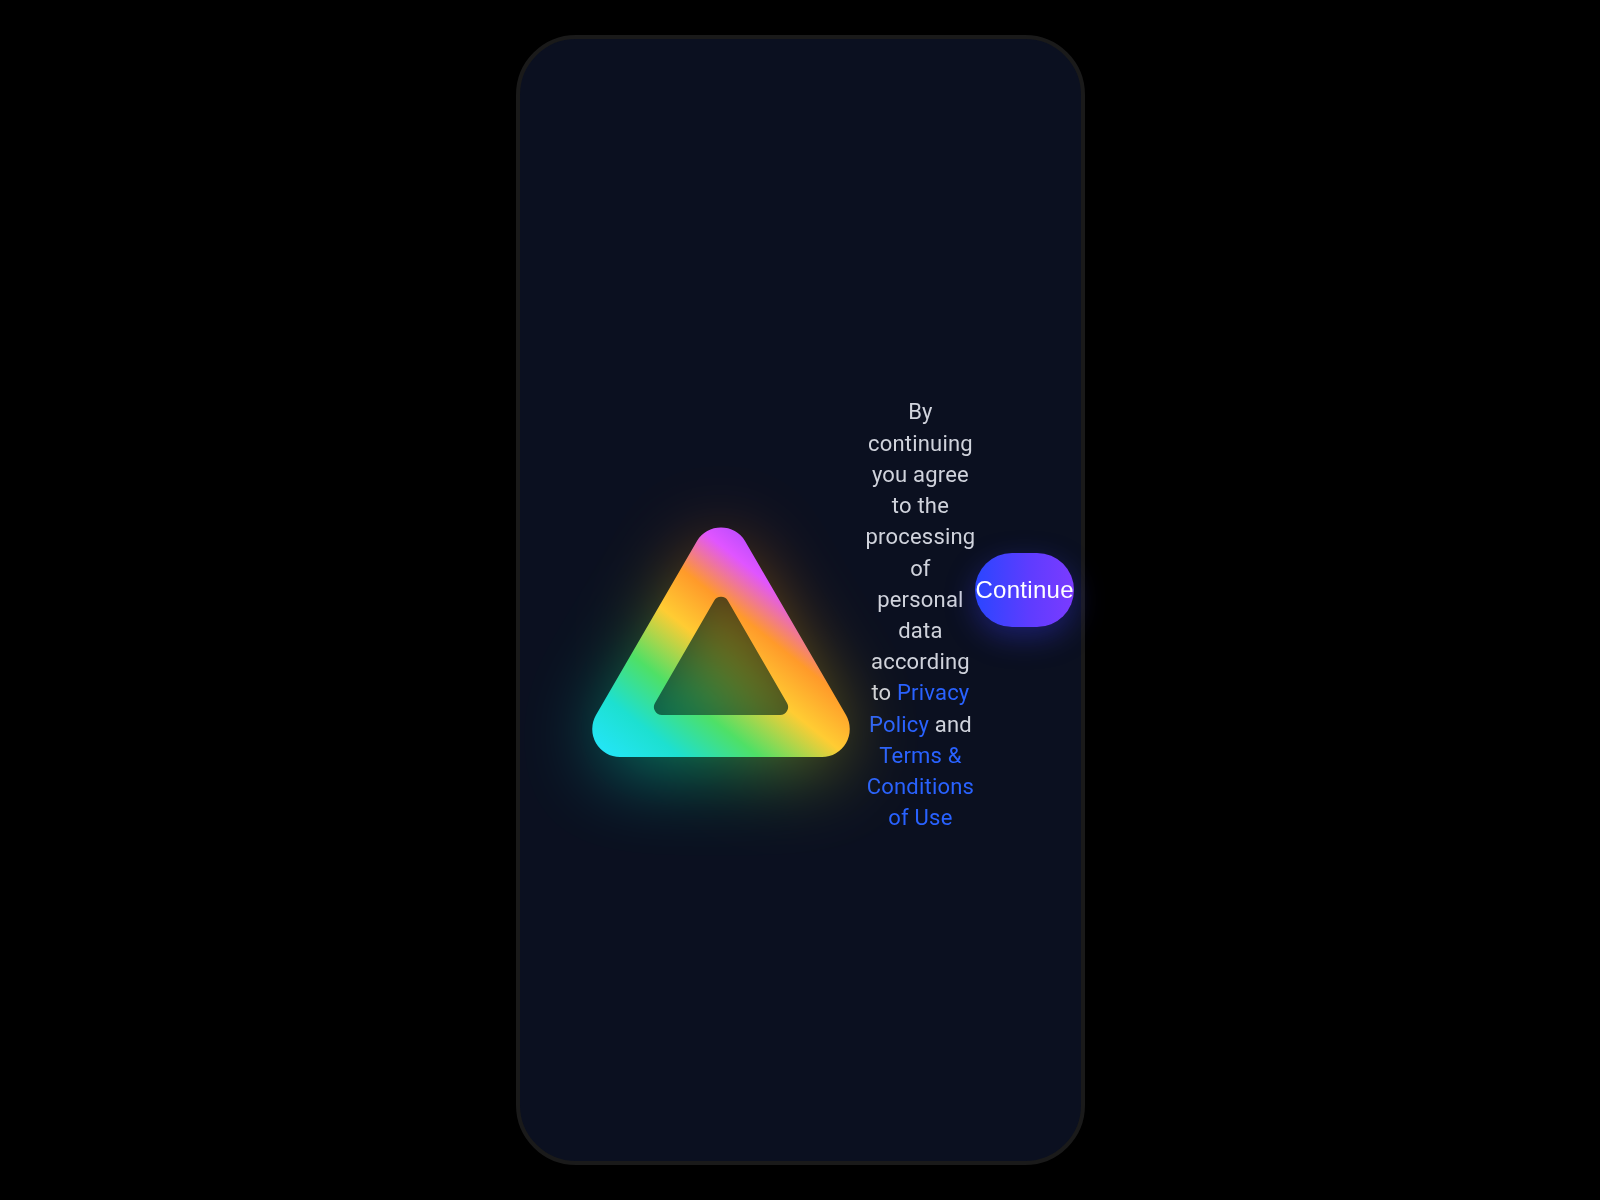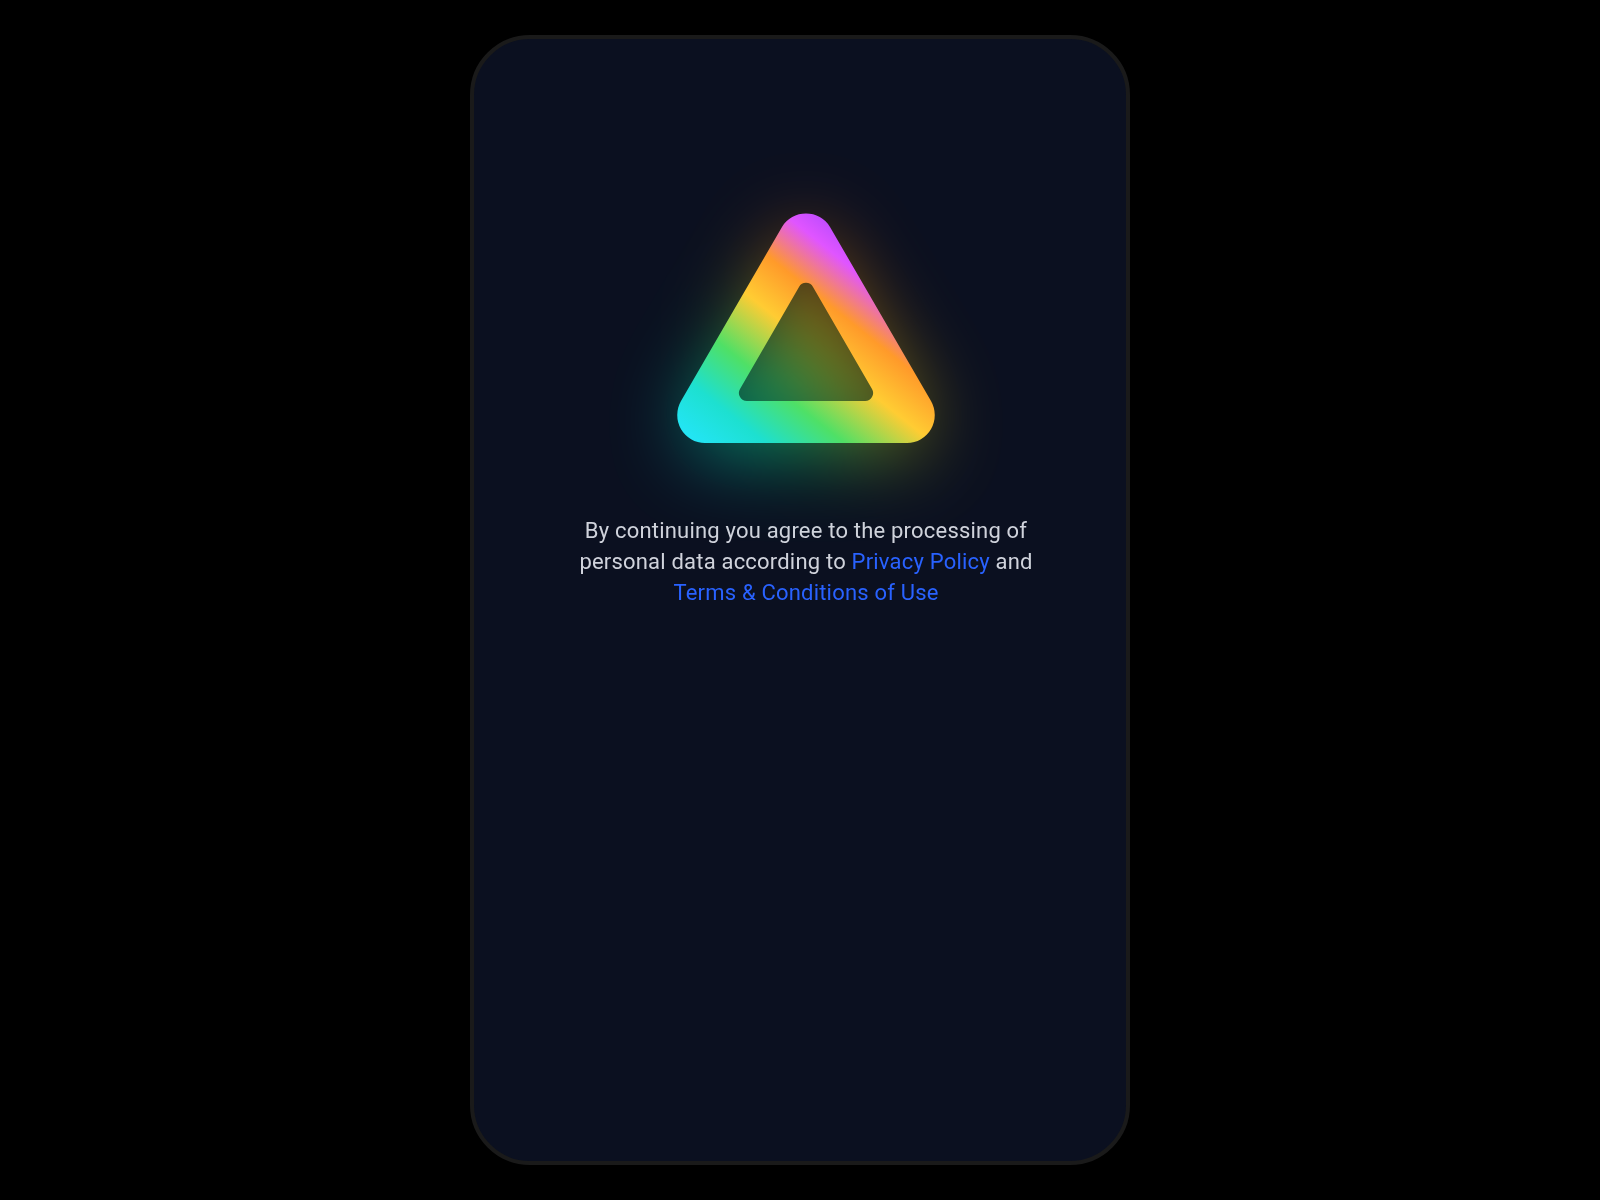--- a/index.html
+++ b/index.html
@@ -13,28 +13,28 @@
       height: 1200px;
       background: #000000;
       display: flex;
       align-items: center;
       justify-content: center;
       font-family: -apple-system, BlinkMacSystemFont, 'Segoe UI', Roboto, Helvetica, Arial, sans-serif;
       overflow: hidden;
     }
     
     .phone-frame {
-      width: 660px;
+      width: 569px;
       height: 1130px;
       background: #0b1020;
       border: 4px solid #1a1a1a;
       border-radius: 60px;
       padding: 48px 44px 56px 56px;
       display: flex;
-      flex-direction: column;
+      flex-direction: row;
       align-items: center;
       position: relative;
     }
     
     .logo-wrap {
       margin-top: 90px;
       width: 320px;
       height: 300px;
       display: flex;
       align-items: center;
@@ -158,14 +158,15 @@
     </div>
   </div>
 
   <p class="consent-text">
     <span>By continuing you agree to the processing of personal data according to </span><span class="link">Privacy Policy</span><span> and </span><span class="link">Terms &amp; Conditions of Use</span>
   </p>
 
   <div class="spacer"></div>
 
 
+  <button class="continue-btn">Continue</button>
 
 </div>
 
 </body></html>

